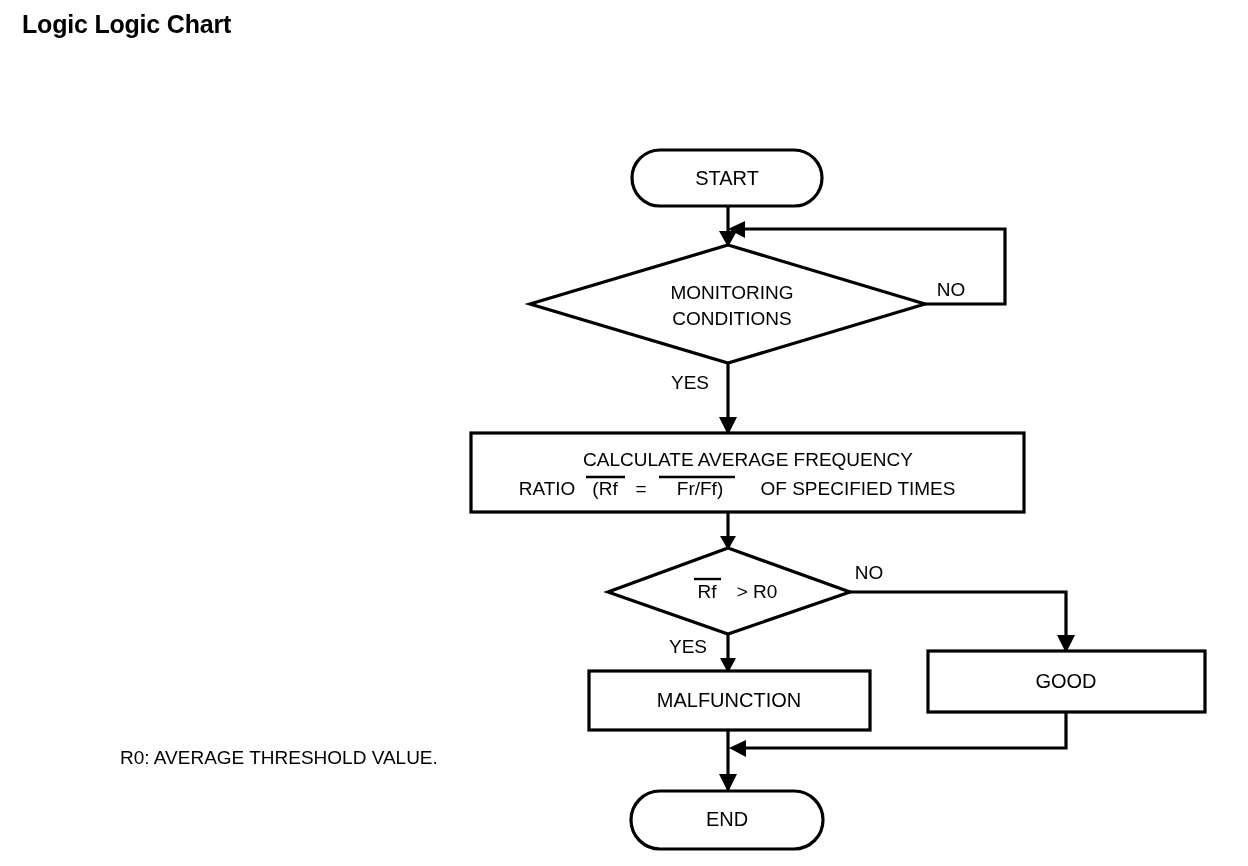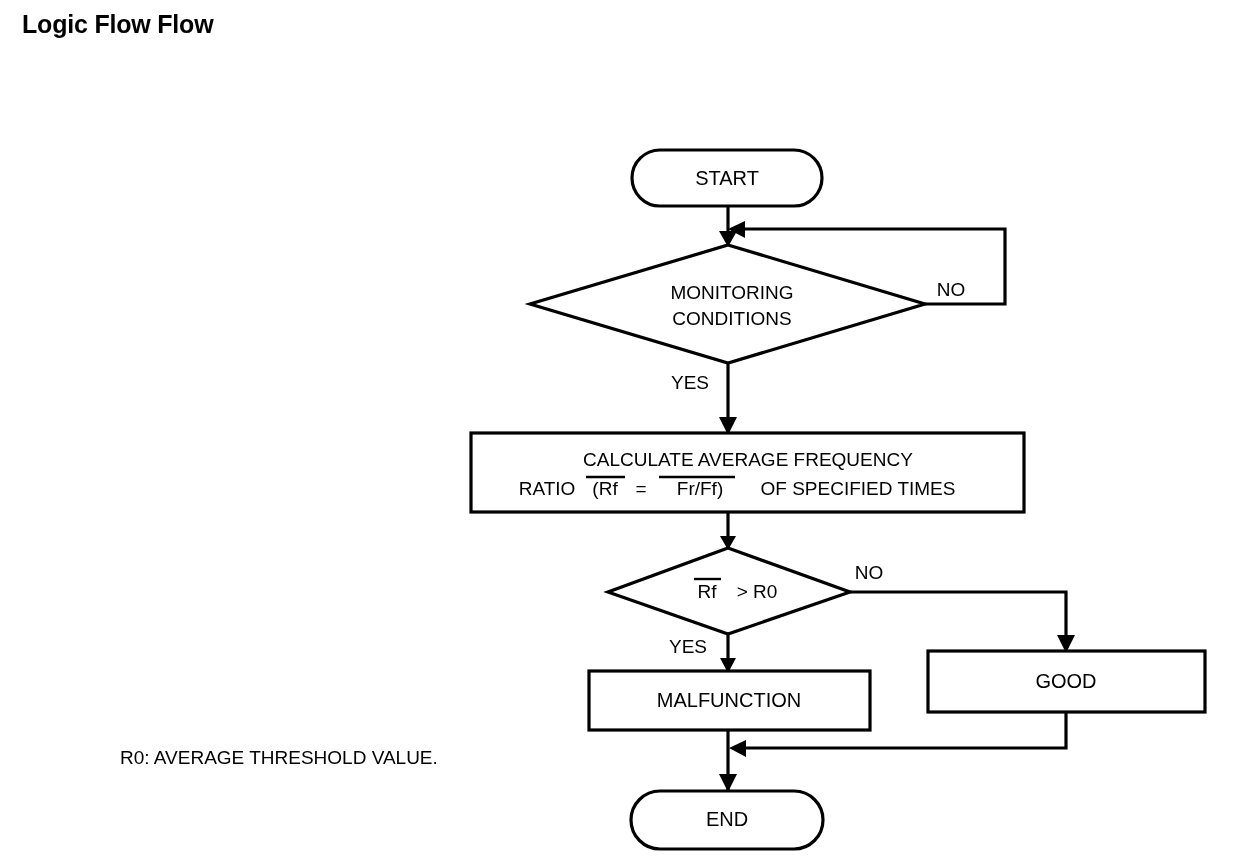--- a/index.html
+++ b/index.html
@@ -70,21 +70,21 @@
     fill: none;
   }
   .overline {
     stroke: #000000;
     stroke-width: 2.4;
   }
 </style>
 </head>
 <body>
 
-<div id="page-title">Logic Flow Flow</div>
+<div id="page-title">Logic Logic Chart</div>
 
 <svg id="flow-svg" viewBox="0 0 1248 866" xmlns="http://www.w3.org/2000/svg">
 
   <defs>
     <marker id="arrow-down" markerWidth="10" markerHeight="10" refX="0" refY="3.2" orient="auto" markerUnits="strokeWidth">
       <path d="M 0 0 L 6.4 3.2 L 0 6.4 z" fill="#000000"></path>
     </marker>
   </defs>
 
   <g>

